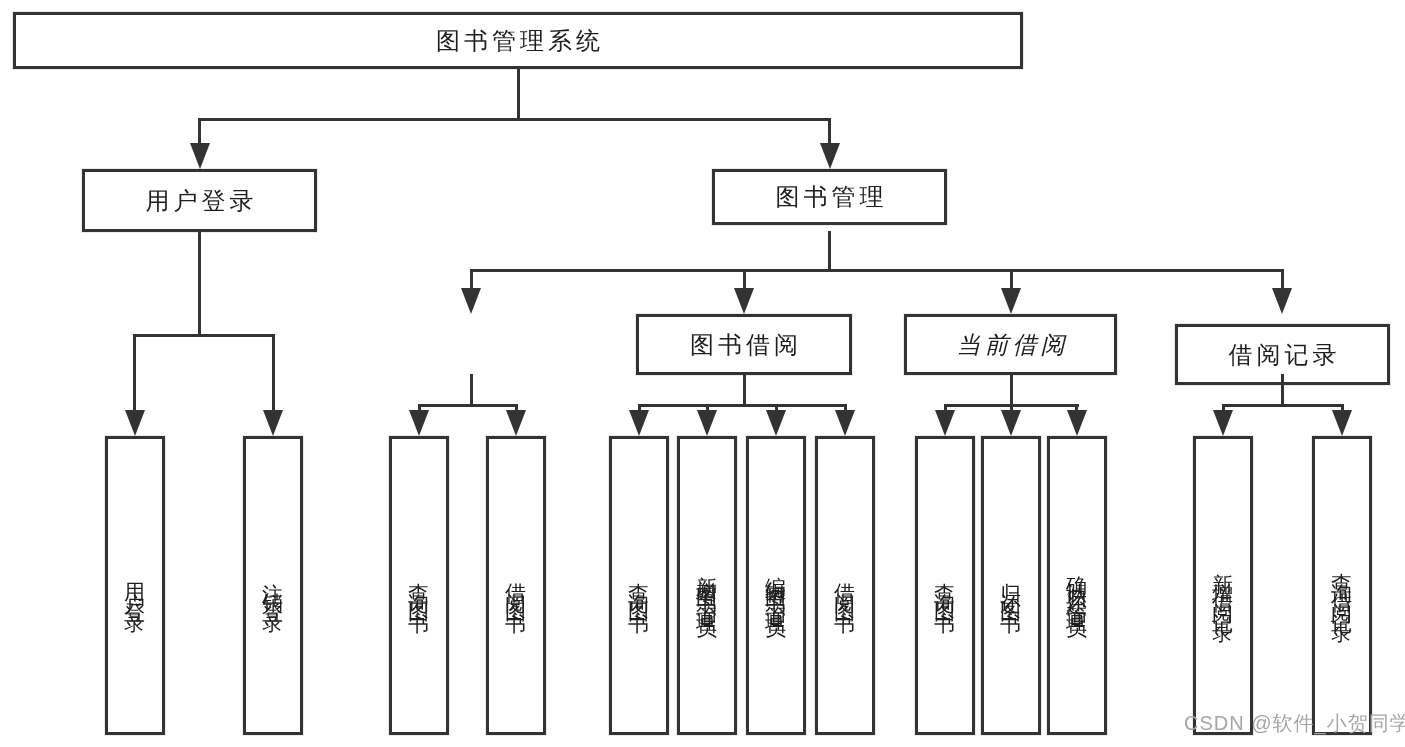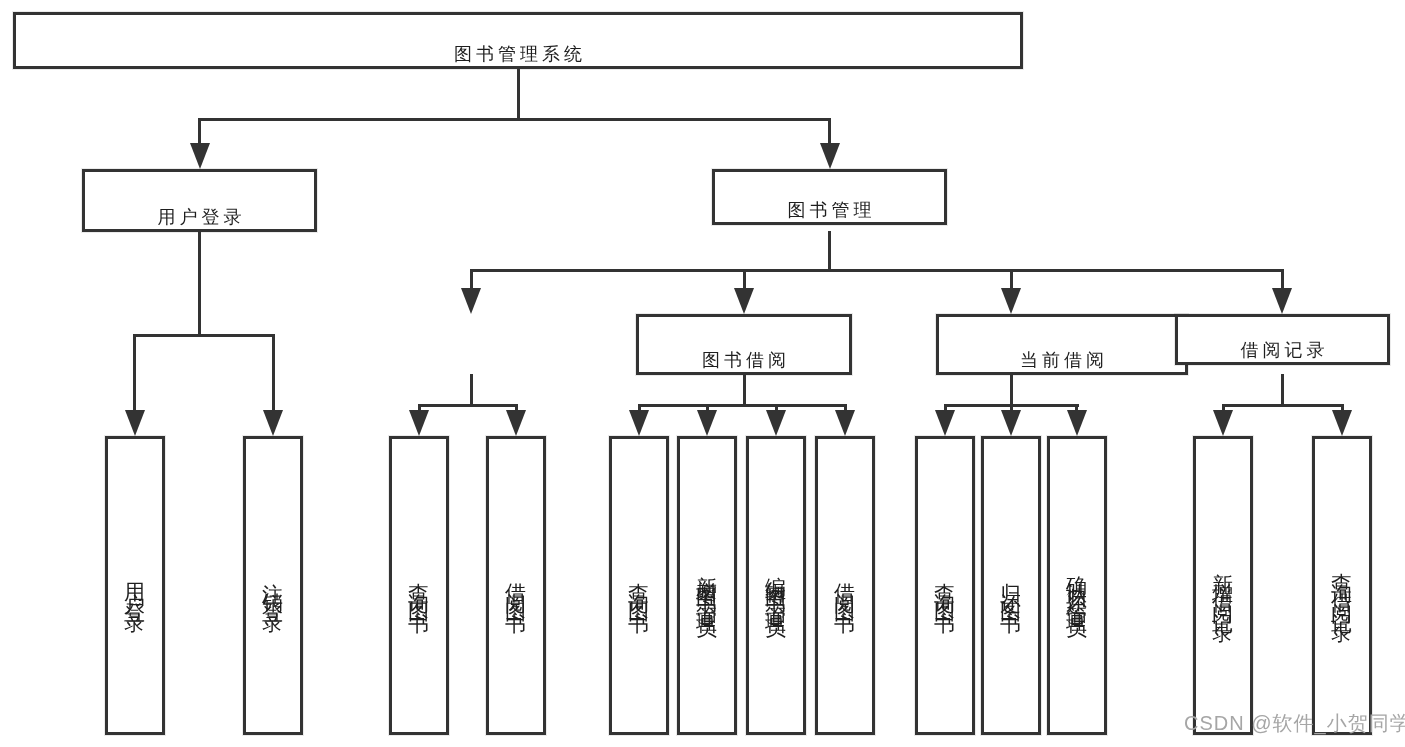--- a/index.html
+++ b/index.html
@@ -9,22 +9,22 @@
     --bg:#ffffff;
   }
   *{margin:0;padding:0;box-sizing:border-box;}
   body{background:#fff;font-family:"Liberation Sans","DejaVu Sans",sans-serif;}
   .canvas{
     position:relative;width:1405px;height:747px;background:var(--bg);overflow:hidden;
   }
   
   .node{
     position:absolute;background:#fff;border:3px solid var(--line);
-    display:flex;align-items:flex-end;justify-content:center;
-    color:var(--text);font-size:18px;letter-spacing:4px;
+    display:flex;align-items:center;justify-content:center;
+    color:var(--text);font-size:24px;letter-spacing:4px;
     box-shadow:0 0 0 1px rgba(0,0,0,0.08);
   }
   .node span{white-space:nowrap;transform:translateX(2px);}
   
   .leaf{
     position:absolute;top:436px;width:60px;height:299px;background:#fff;
     border:3px solid var(--line);display:flex;align-items:center;justify-content:center;
     color:var(--text);font-size:21px;box-shadow:0 0 0 1px rgba(0,0,0,0.08);
   }
   .leaf span{
@@ -59,24 +59,24 @@
     <span>用户登录</span>
   </div>
 
   <div class="node" style="left:712px;top:169px;width:235px;height:56px;">
     <span>图书管理</span>
   </div>
 
   <div class="node" style="left:636px;top:314px;width:216px;height:61px;">
     <span>图书借阅</span>
   </div>
-  <div class="node" style="left:936px;top:314px;width:252px;height:61px;">
+  <div class="node" style="left:904px;top:314px;width:213px;height:61px;font-style:italic;">
     <span>当前借阅</span>
   </div>
-  <div class="node" style="left:1175px;top:314px;width:215px;height:51px;">
+  <div class="node" style="left:1175px;top:324px;width:215px;height:61px;">
     <span>借阅记录</span>
   </div>
 
   <div class="leaf" style="left:105px;">
     <span>用户登录</span>
   </div>
   <div class="leaf" style="left:243px;">
     <span>注销登录</span>
   </div>
 

